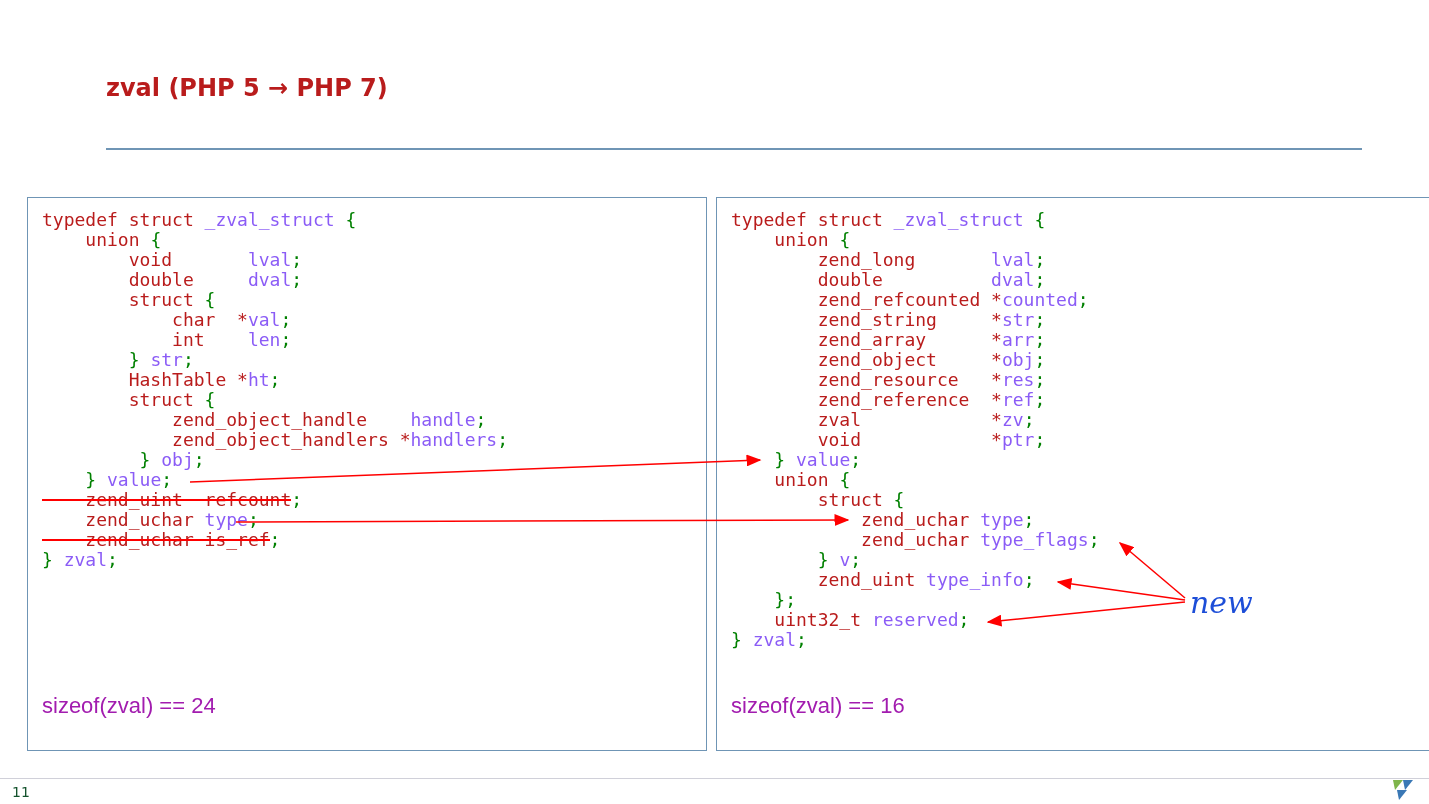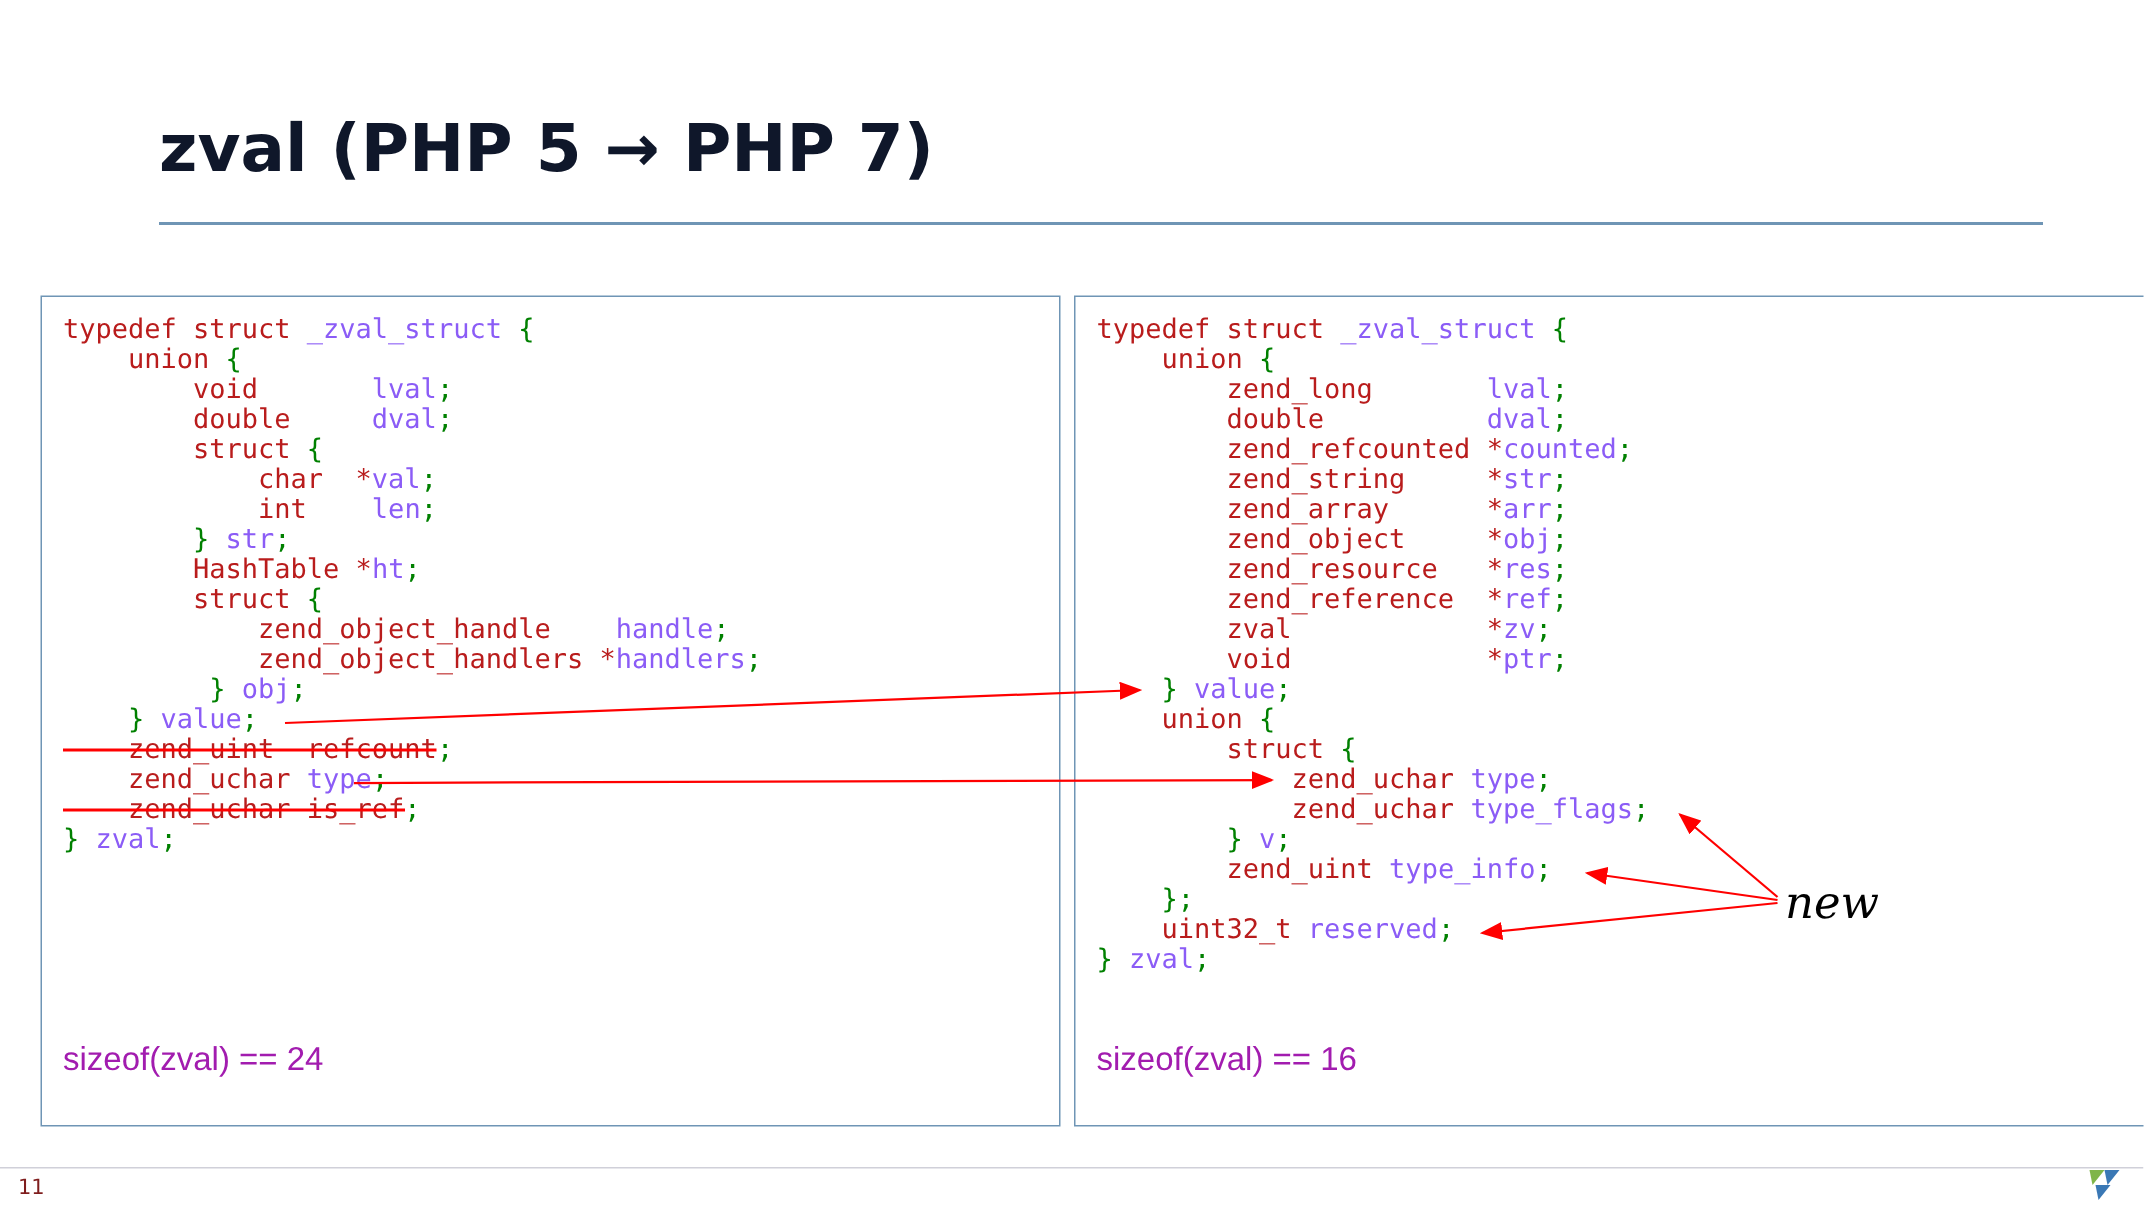--- a/index.html
+++ b/index.html
@@ -1,35 +1,35 @@
 <!DOCTYPE html>
 <html><head>
 <meta charset="utf-8">
 <style>
   * { margin: 0; padding: 0; box-sizing: border-box; }
   html, body { width: 1429px; height: 804px; font-family: "DejaVu Sans", "Verdana", sans-serif; background: #fff; color: #333; }
   .slide { position: relative; width: 1429px; height: 804px; }
-  .title { position: absolute; left: 106px; top: 74px; font-size: 44px; font-weight: 700; color: #0f172a; }
+  .title { position: absolute; left: 106px; top: 74px; font-size: 24px; font-weight: 700; color: #b91c1c; }
   .rule { position: absolute; left: 106px; top: 148px; width: 1256px; height: 2px; background: #6f95b5; }
   .codebox { position: absolute; top: 197px; width: 686px; height: 554px; border: 1px solid #6f95b5; background: #fff; padding: 12px 14px; font-family: "DejaVu Sans Mono", "Menlo", "Consolas", monospace; font-size: 18px; line-height: 20px; color: #333; }
   .codebox.left  { left: 27px; width: 680px; }
   .codebox.right { left: 716px; width: 792px; }
   .codebox pre { font: inherit; white-space: pre; }
   .kw   { color: #b91c1c; }   
   .id   { color: #8b5cf6; }   
   .pun  { color: #008000; }   
   .strike { position: relative; }
   .strike::after {
     content: ""; position: absolute; left: 0; right: 0; top: 48%; height: 2px; background: #ff0000;
   }
   .sizeof { position: absolute; left: 14px; bottom: 34px; font-family: Liberation Sans, sans-serif; font-size: 22px; color: #a21caf; }
-  .newlbl { position: absolute; left: 1190px; top: 585px; font-style: italic; color: #000000; font-family: "DejaVu Serif", Georgia, serif; font-size: 30px; }
+  .newlbl { position: absolute; left: 1190px; top: 585px; font-style: italic; color: #1d4ed8; font-family: "DejaVu Serif", Georgia, serif; font-size: 30px; }
   .footer-line { position: absolute; left: 0; top: 778px; width: 1429px; height: 1px; background: #d0d0d9; }
   .copyright { position: absolute; left: 0; width: 1429px; top: 784px; text-align: center; font-size: 13px; color: #888; }
-  .pagenum { position: absolute; left: 12px; top: 784px; font-size: 14px; color: #7f1d1d; }
+  .pagenum { position: absolute; left: 12px; top: 784px; font-size: 14px; color: #14532d; }
   .logo { position: absolute; right: 14px; top: 778px; width: 24px; height: 22px; }
   .logo svg { width: 24px; height: 22px; }
   .arrows { position: absolute; left: 0; top: 0; width: 1429px; height: 804px; pointer-events: none; }
 </style>
 </head>
 <body>
 
 <div class="slide">
   <div class="title">zval (PHP 5 → PHP 7)</div>
   <div class="rule"></div>

